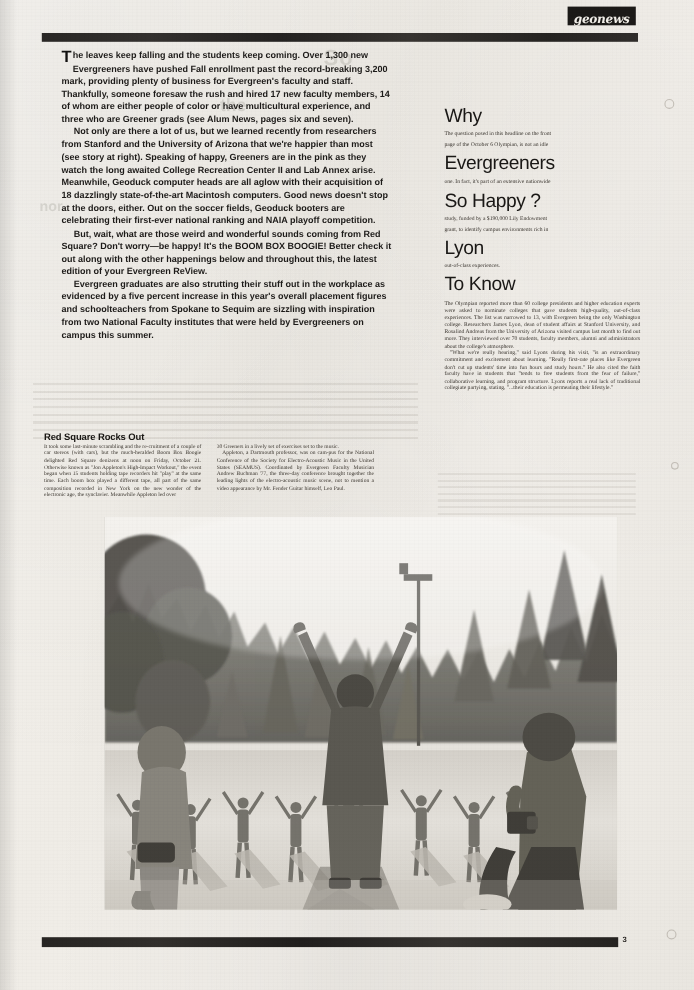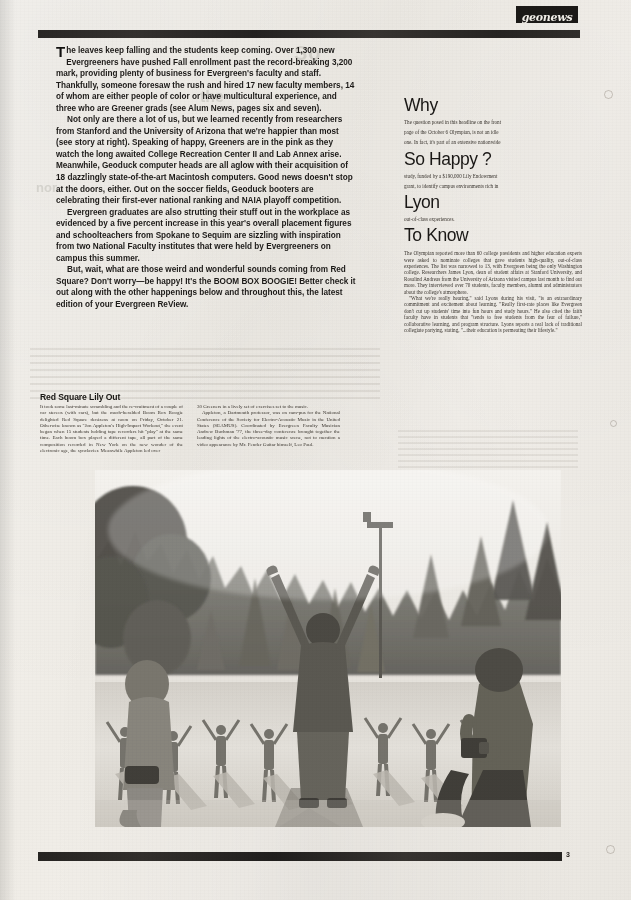--- a/index.html
+++ b/index.html
@@ -161,49 +161,50 @@
   <div class="logo-box">
     <span>geonews</span>
   </div>
   <div class="top-rule"></div>
 
   <div class="lead">
     <p>
       <span class="drop">T</span><span>he leaves keep falling and the students keep coming. Over 1,300 new Evergreeners have pushed Fall enrollment past the record-breaking 3,200 mark, providing plenty of business for Evergreen's faculty and staff. Thankfully, someone foresaw the rush and hired 17 new faculty members, 14 of whom are either people of color or have multicultural experience, and three who are Greener grads (see Alum News, pages six and seven).</span>
     </p>
     <p>Not only are there a lot of us, but we learned recently from researchers from Stanford and the University of Arizona that we're happier than most (see story at right). Speaking of happy, Greeners are in the pink as they watch the long awaited College Recreation Center II and Lab Annex arise. Meanwhile, Geoduck computer heads are all aglow with their acquisition of 18 dazzlingly state-of-the-art Macintosh computers. Good news doesn't stop at the doors, either. Out on the soccer fields, Geoduck booters are celebrating their first-ever national ranking and NAIA playoff competition.</p>
+    <p>But, wait, what are those weird and wonderful sounds coming from Red Square? Don't worry—be happy! It's the BOOM BOX BOOGIE! Better check it out along with the other happenings below and throughout this, the latest edition of your Evergreen ReView.</p>
     <p>Evergreen graduates are also strutting their stuff out in the workplace as evidenced by a five percent increase in this year's overall placement figures and schoolteachers from Spokane to Sequim are sizzling with inspiration from two National Faculty institutes that were held by Evergreeners on campus this summer.</p>
-    <p>But, wait, what are those weird and wonderful sounds coming from Red Square? Don't worry—be happy! It's the BOOM BOX BOOGIE! Better check it out along with the other happenings below and throughout this, the latest edition of your Evergreen ReView.</p>
   </div>
 
   <div class="rightcol">
     <div class="hl">Why</div>
     <div class="rt">The question posed in this headline on the front</div>
 
     <div class="rt">page of the October 6 Olympian, is not an idle</div>
 
+    <div class="hl">Evergreeners</div>
     <div class="rt">one. In fact, it's part of an extensive nationwide</div>
 
     <div class="hl">So Happy ?</div>
     <div class="rt">study, funded by a $190,000 Lily Endowment</div>
 
     <div class="rt">grant, to identify campus environments rich in</div>
 
     <div class="hl">Lyon</div>
     <div class="rt">out-of-class experiences.</div>
 
     <div class="hl">To Know</div>
 
     <div class="rtblock">
       <p>The Olympian reported more than 60 college presidents and higher education experts were asked to nominate colleges that gave students high-quality, out-of-class experiences. The list was narrowed to 13, with Evergreen being the only Washington college. Researchers James Lyon, dean of student affairs at Stanford University, and Rosalind Andreas from the University of Arizona visited campus last month to find out more. They interviewed over 70 students, faculty members, alumni and administrators about the college's atmosphere.</p>
       <p>"What we're really hearing," said Lyons during his visit, "is an extraordinary commitment and excitement about learning. "Really first-rate places like Evergreen don't cut up students' time into fun hours and study hours." He also cited the faith faculty have in students that "tends to free students from the fear of failure," collaborative learning, and program structure. Lyons reports a real lack of traditional collegiate partying, stating, "...their education is permeating their lifestyle."</p>
     </div>
   </div>
 
-  <div class="rs-title">Red Square Lily Out</div>
+  <div class="rs-title">Red Square Rocks Out</div>
   <div class="rs-cols">
     <div class="rs-col">
       <p>It took some last-minute scrambling and the re-cruitment of a couple of car stereos (with cars), but the much-heralded Boom Box Boogie delighted Red Square denizens at noon on Friday, October 21. Otherwise known as "Jon Appleton's High-Impact Workout," the event began when 15 students holding tape recorders hit "play" at the same time. Each boom box played a different tape, all part of the same composition recorded in New York on the new wonder of the electronic age, the synclavier. Meanwhile Appleton led over</p>
     </div>
     <div class="rs-col">
       <p>30 Greeners in a lively set of exercises set to the music.</p>
       <p>Appleton, a Dartmouth professor, was on cam-pus for the National Conference of the Society for Electro-Acoustic Music in the United States (SEAMUS). Coordinated by Evergreen Faculty Musician Andrew Buchman '77, the three-day conference brought together the leading lights of the electro-acoustic music scene, not to mention a video appearance by Mr. Fender Guitar himself, Leo Paul.</p>
     </div>
   </div>
 

